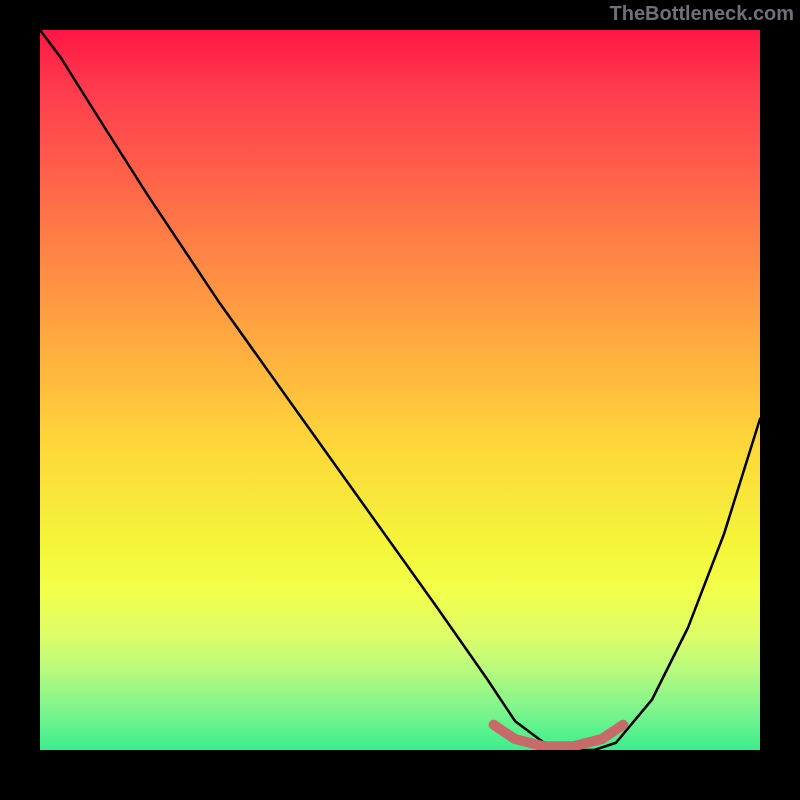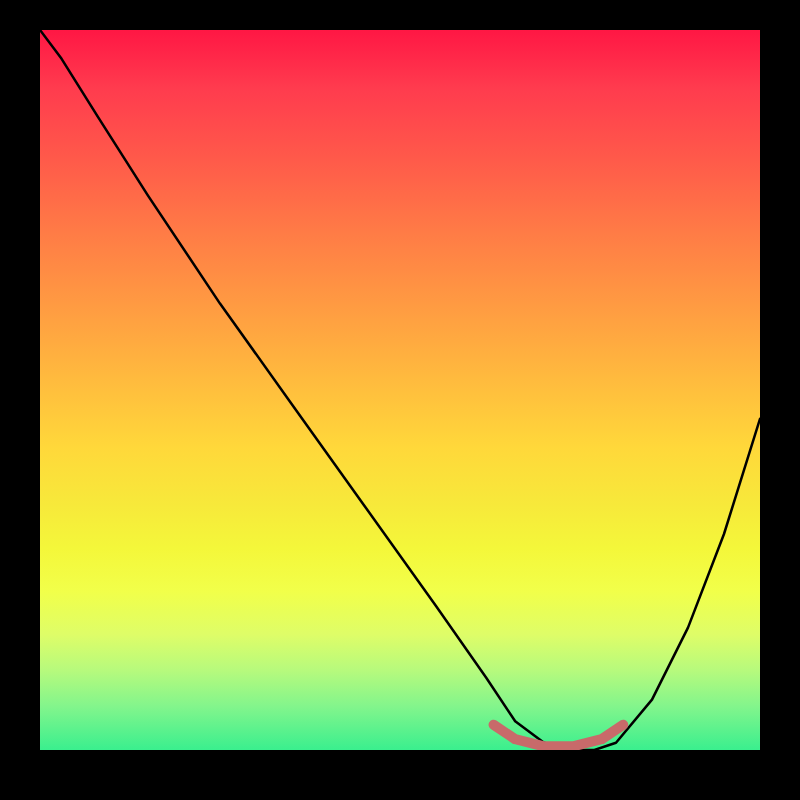--- a/index.html
+++ b/index.html
@@ -50,20 +50,21 @@
   .plot-area svg {
     display: block;
     width: 720px;
     height: 720px;
   }
 </style>
 </head>
 <body>
 
 <div class="frame">
+  <div class="attribution">TheBottleneck.com</div>
 
   <div class="plot-area">
     <svg viewBox="0 0 100 100" preserveAspectRatio="none">
       <path fill="none" stroke-linecap="round" stroke-linejoin="round" stroke-width="0.35" vector-effect="none" d="M 0.00 0.00 L 3.00 4.00 L 8.00 12.00 L 15.00 23.00 L 25.00 38.00 L 35.00 52.00 L 45.00 66.00 L 55.00 80.00 L 62.00 90.00 L 66.00 96.00 L 70.00 99.00 L 74.00 100.00 L 77.00 100.00 L 80.00 99.00 L 85.00 93.00 L 90.00 83.00 L 95.00 70.00 L 100.00 54.00" stroke="#000000"></path>
       <path fill="none" stroke-linecap="round" stroke-linejoin="round" stroke-width="1.4" vector-effect="none" d="M 63.00 96.50 L 66.00 98.50 L 70.00 99.50 L 74.00 99.50 L 78.00 98.50 L 81.00 96.50" stroke="#c86a6a"></path>
     </svg>
   </div>
 </div>
 
 </body></html>

